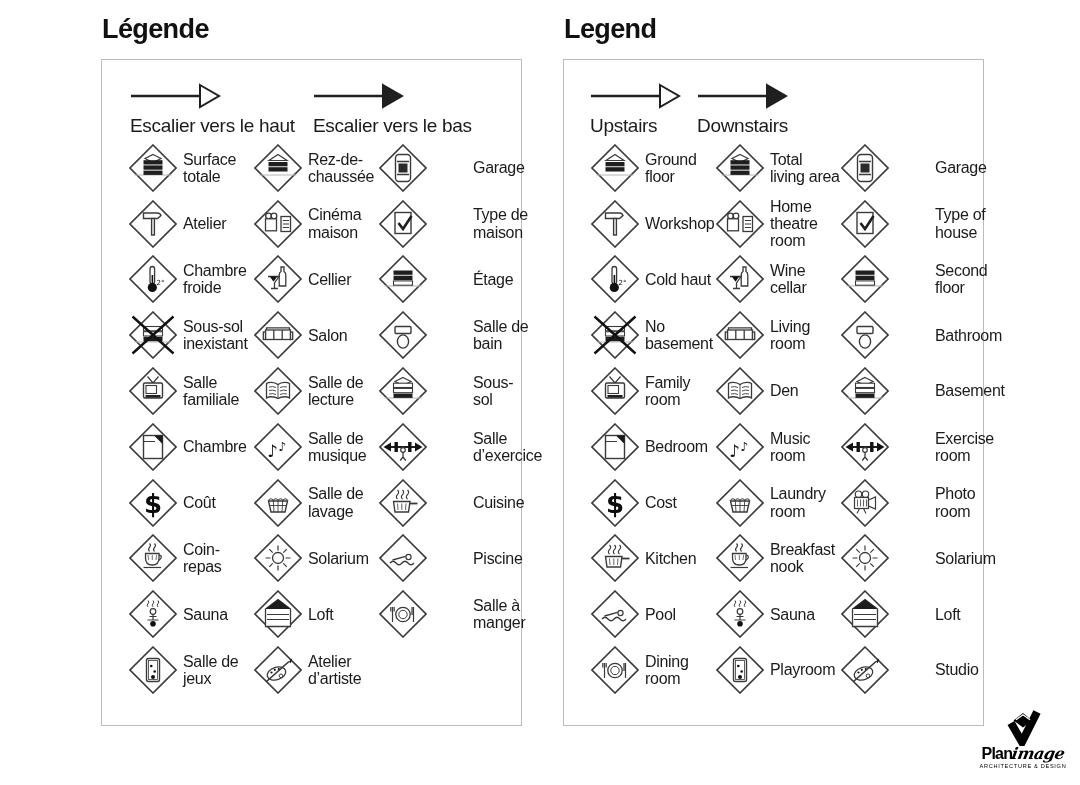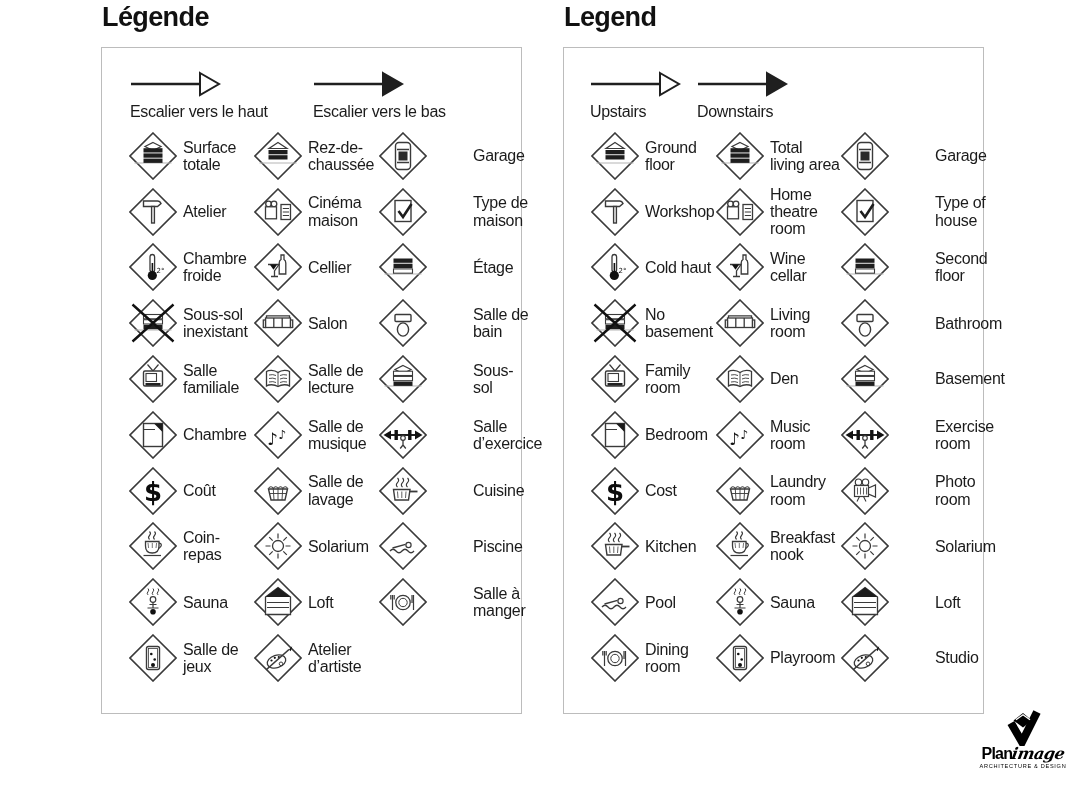--- a/index.html
+++ b/index.html
@@ -1,36 +1,36 @@
 <!DOCTYPE html>
 <html><head>
 <meta charset="utf-8">
 <style>
   html,body{margin:0;padding:0;}
   body{
     width:1080px;height:785px;background:#ffffff;position:relative;
     font-family:"Liberation Sans",sans-serif;color:#1b1b1b;overflow:hidden;
   }
-  .panel{position:absolute;top:0;width:371px;height:716px;}
+  .panel{position:absolute;top:12px;width:371px;height:716px;}
   .panel-fr{left:101px;}
   .panel-en{left:563px;}
   .title{
     position:absolute;top:2px;left:1px;margin:0;
     font-size:27px;font-weight:700;letter-spacing:-0.6px;color:#111;
   }
   .box{
     position:absolute;top:47px;left:0;width:421px;height:667px;
     border:1.5px solid #bcbcbc;background:#fff;box-sizing:border-box;
   }
   .arrow-group{position:absolute;top:22px;}
   .panel-fr .g1{left:28px;}
   .panel-fr .g2{left:211px;}
   .panel-en .g1{left:26px;}
   .panel-en .g2{left:133px;}
-  .alabel{font-size:16px;letter-spacing:-0.3px;margin-top:1px;white-space:nowrap;color:#1b1b1b;}
+  .alabel{font-size:19px;letter-spacing:-0.3px;margin-top:1px;white-space:nowrap;color:#1b1b1b;}
   .items{
     position:absolute;left:27px;top:80px;
     display:grid;grid-template-columns:125px 125px 150px;grid-auto-rows:55.8px;
   }
   .item{display:flex;align-items:center;gap:6px;}
   .dicon{width:48px;height:48px;flex:0 0 48px;}
   .lbl{font-size:16px;line-height:1.08;letter-spacing:-0.3px;max-width:78px;}
   .item:nth-child(3n) .lbl{max-width:96px;margin-left:40px;}
   .logo{position:absolute;left:968px;top:708px;width:110px;text-align:center;}
   .logo-mark{display:block;margin:0 auto;}

